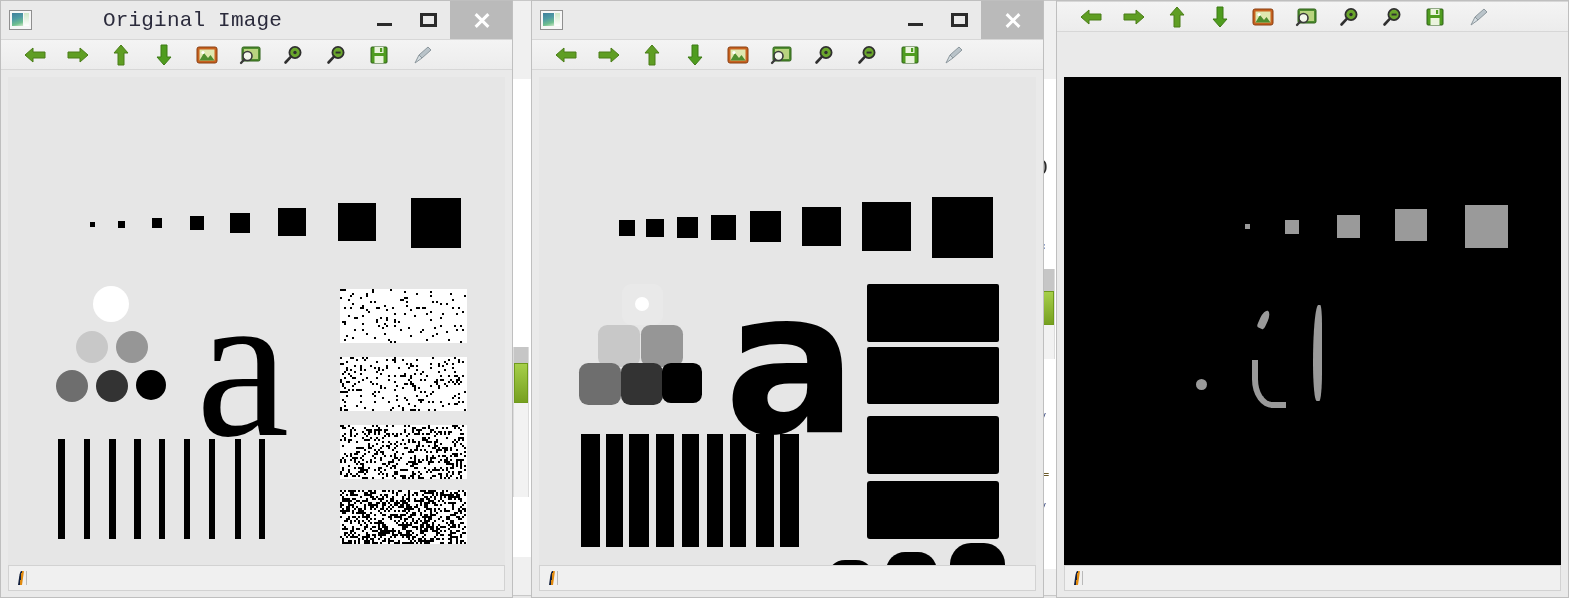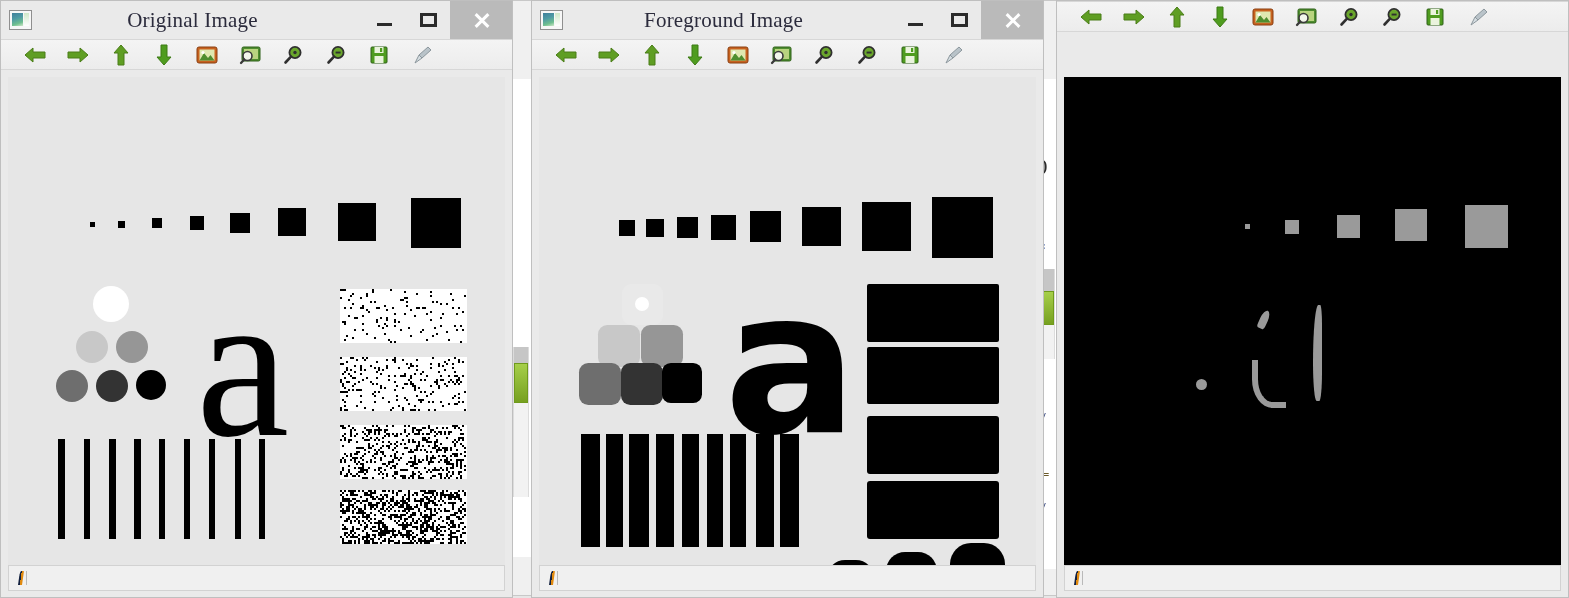--- a/index.html
+++ b/index.html
@@ -100,21 +100,21 @@
     content: "";
     position: absolute;
     left: 14px; top: 2px;
     width: 5px; height: 13px;
     background: linear-gradient(180deg,#cfe8c8,#ffffff);
   }
   .win-title {
     position: absolute;
     left: 0; right: 0;
     text-align: center;
-    font-family: Liberation Serif, serif;
+    font-family: Liberation Mono, monospace;
     font-size: 21px;
     color: #2b2b3c;
     letter-spacing: .2px;
     pointer-events: none;
     white-space: nowrap;
   }
   .win-title.shifted { padding-right: 128px; }
 
   .caption-buttons {
     position: absolute;
@@ -409,21 +409,20 @@
         <div class="status-caret"></div>
         <span></span>
       </div>
     </div>
   </div>
 
   <div class="window" style="left:531px; width:513px; height:598px;">
 
     <div class="titlebar">
       <div class="win-icon"></div>
-      <div class="win-title shifted">Foreground Image</div>
       <div class="caption-buttons">
         <div class="cap-btn">
           <div class="cap-min-glyph"></div>
         </div>
         <div class="cap-btn">
           <div class="cap-max-glyph"></div>
         </div>
         <div class="cap-btn close">
           <div class="cap-close-glyph"></div>
         </div>

